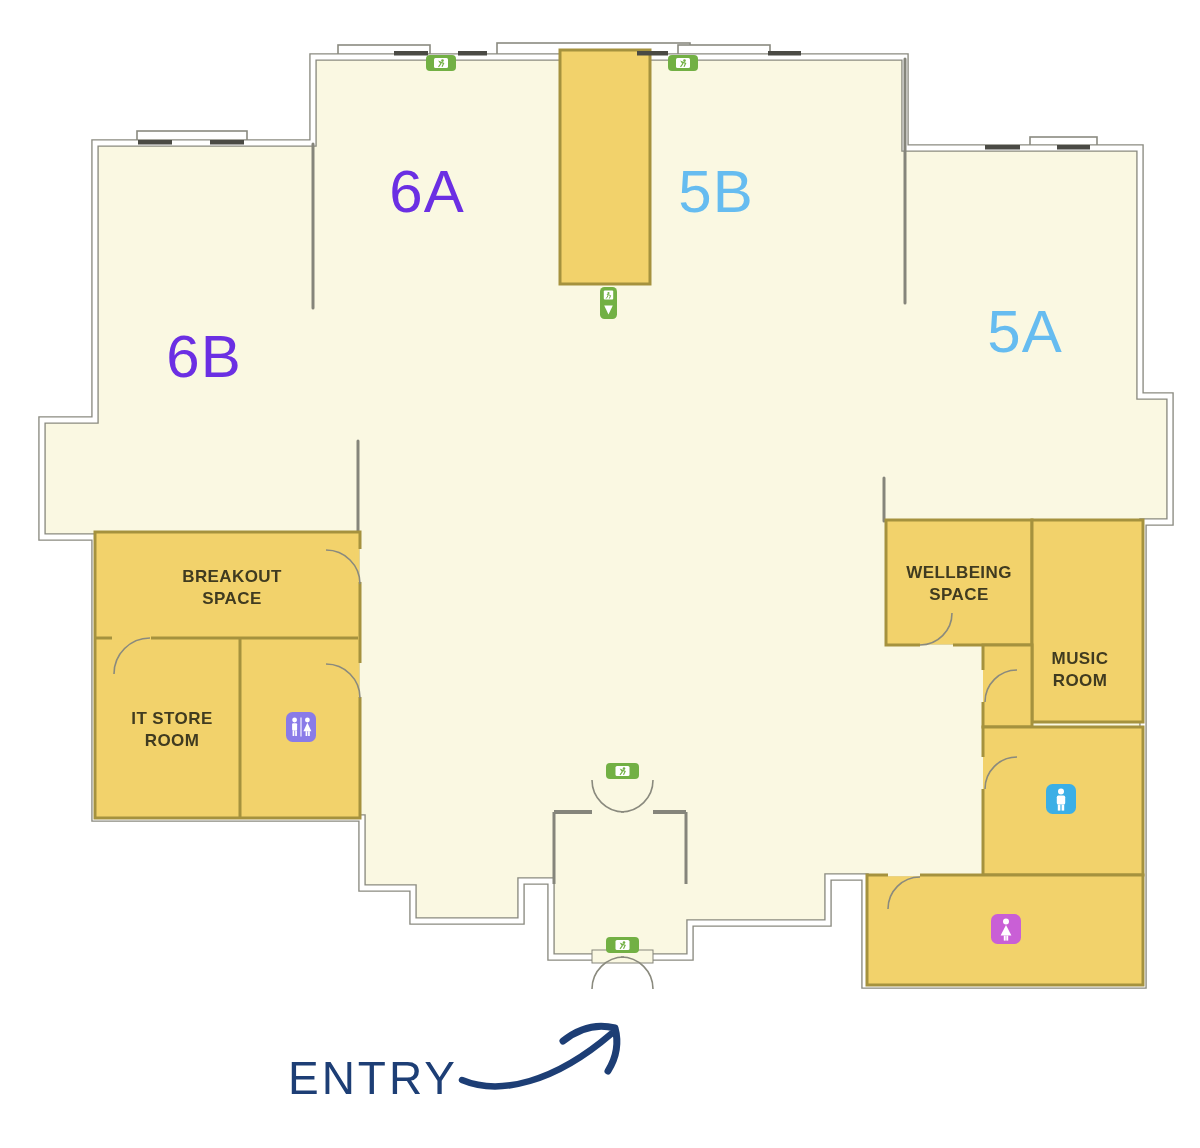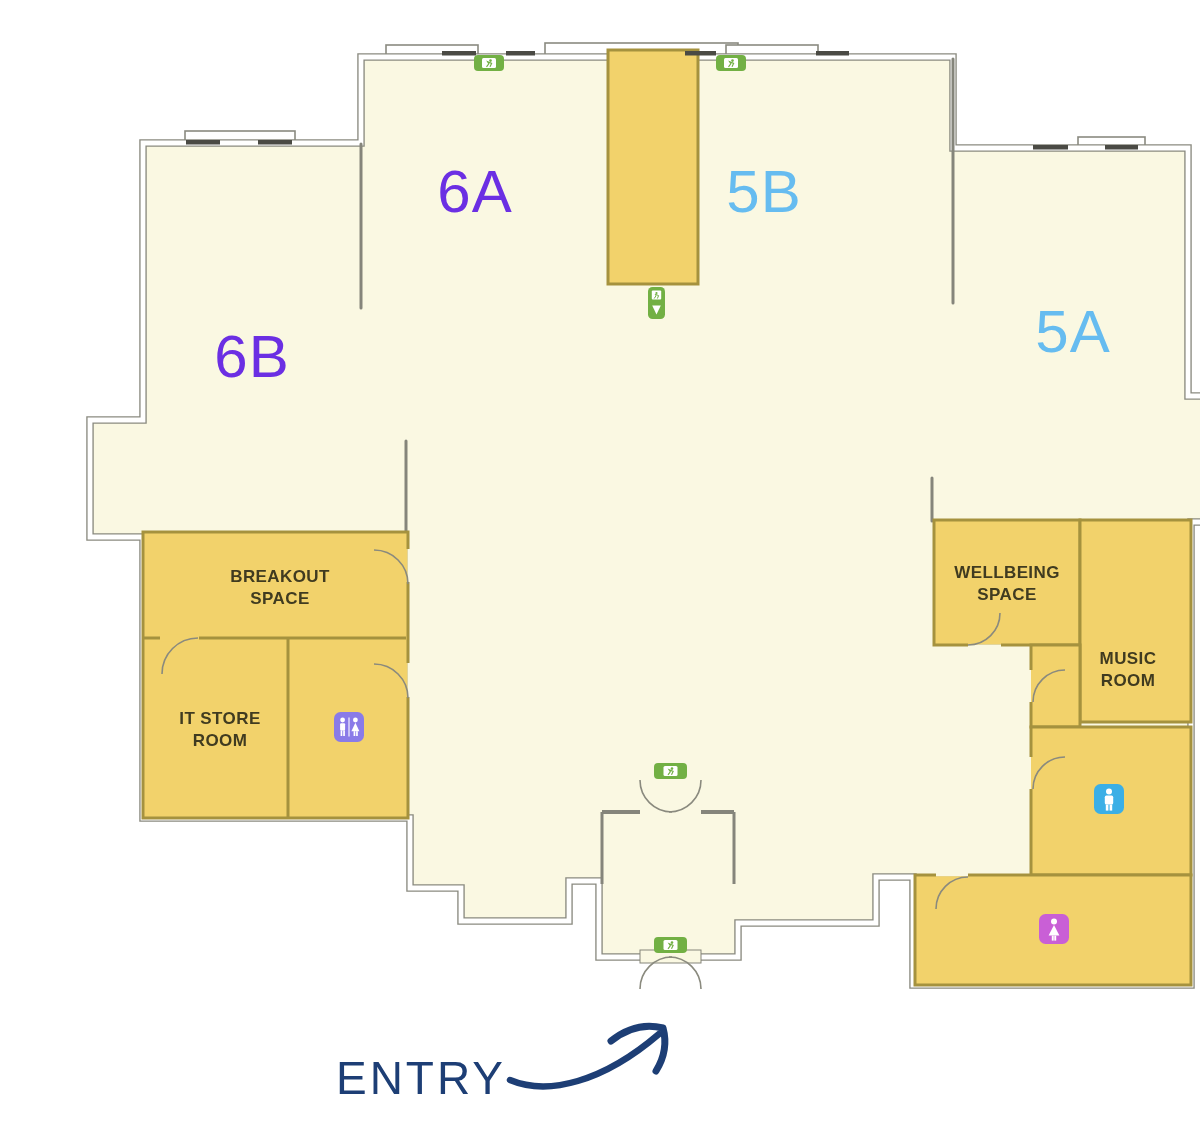--- a/index.html
+++ b/index.html
@@ -1,17 +1,17 @@
 <!DOCTYPE html>
 <html><head>
 <meta charset="utf-8">
 <style>
   html,body { margin:0; padding:0; background:#ffffff; }
   .stage { width:1046px; height:1148px; position:relative; background:#ffffff;
-           font-family:"Liberation Sans", sans-serif;padding-left:48px; }
+           font-family:"Liberation Sans", sans-serif; }
   svg { display:block; }
   .lbl-big  { font-family:"Liberation Sans",sans-serif; font-size:60px; font-weight:500;
               text-anchor:middle; letter-spacing:1px; }
   .lbl-room { font-family:"Liberation Sans",sans-serif; font-size:17px; font-weight:600;
               fill:#403B20; text-anchor:middle; letter-spacing:0.4px; }
   .lbl-entry{ font-family:"Liberation Sans",sans-serif; font-size:46px; font-weight:500;
               fill:#1D3E75; text-anchor:middle; letter-spacing:3px; }
 </style>
 </head>
 <body>

